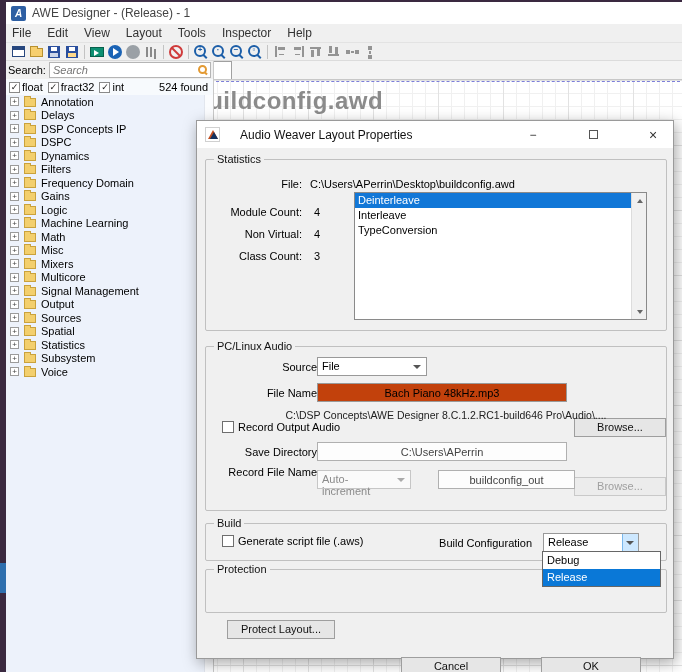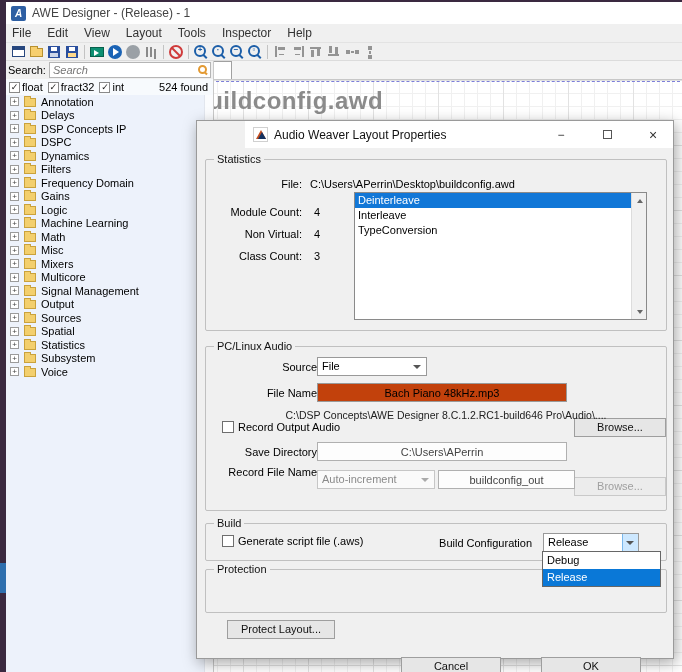--- a/index.html
+++ b/index.html
@@ -91,21 +91,21 @@
     background-image:
       linear-gradient(#e2e2e2 1px, transparent 1px), linear-gradient(90deg, #e2e2e2 1px, transparent 1px),
       linear-gradient(#f0f0f0 1px, transparent 1px), linear-gradient(90deg, #f0f0f0 1px, transparent 1px);
     background-size:65px 65px, 65px 65px, 13px 13px, 13px 13px; }
   .selection { position:absolute; left:8px; top:1px; width:1000px; height:648px; border:1px dashed #7d7fd8; }
   .canvas-title { position:absolute; left:15px; top:7px; font-size:24px; font-weight:bold; color:#8b8b8b; letter-spacing:0.5px; }
   .fragment-s { position:absolute; left:7px; top:236px; font-size:11px; font-weight:bold; color:#555; }
 
   
   .dialog { position:absolute; left:196px; top:120px; width:478px; height:539px; background:#f0f0f0; border:1px solid #9a9a9a; box-shadow:2px 4px 14px rgba(0,0,0,.35); z-index:10; }
-  .dlg-titlebar { height:27px; background:#fff; display:flex; align-items:center; padding-left:8px; gap:6px;margin-left:48px; }
+  .dlg-titlebar { height:27px; background:#fff; display:flex; align-items:center; padding-left:8px; gap:20px; }
   .dlg-icon { width:15px; height:15px; background:#fff; border:1px solid #d0d0d0; position:relative; }
   .dlg-icon::before { content:''; position:absolute; left:2px; bottom:2px; border-left:5px solid transparent; border-right:5px solid transparent; border-bottom:9px solid #c14d1f; }
   .dlg-icon::after { content:''; position:absolute; right:1px; bottom:2px; border-left:4px solid transparent; border-right:4px solid transparent; border-bottom:7px solid #14315f; }
   .dlg-title { font-size:12px; color:#111; flex:1; }
   .dlg-ctl { width:40px; height:27px; display:flex; align-items:center; justify-content:center; color:#333; font-size:12px; }
   .dlg-max span { width:9px; height:9px; border:1px solid #555; display:block; }
   .dlg-close { font-size:14px; }
 
   .grp { position:absolute; border:1px solid #c0c0c0; border-radius:2px; }
   .legend { position:absolute; top:-7px; left:8px; background:#f0f0f0; padding:0 3px; font-size:11px; color:#111; }
@@ -461,21 +461,21 @@
       <div class="btn" style="left:368px;top:36px;width:92px;">Browse...</div>
       <div class="path-note">C:\DSP Concepts\AWE Designer 8.C.1.2.RC1-build646 Pro\Audio\....</div>
       <div class="cb-row" style="left:16px;top:74px;">
         <span class="cb"></span>
         <span>Record Output Audio</span>
       </div>
       <span class="f-label" style="left:9px;top:99px;">Save Directory</span>
       <input class="tfield centered" style="left: 111px; top: 95px; width: 250px;" readonly="" value="C:\Users\APerrin">
       <div class="btn disabled" style="left:368px;top:95px;width:92px;">Browse...</div>
       <span class="f-label" style="left:9px;top:119px;">Record File Name</span>
-      <div class="combo disabled" style="left:111px;top:123px;width:118px;"><span>Auto-increment</span><span class="arr"></span></div>
+      <div class="combo disabled" style="left:111px;top:123px;width:94px;"><span>Auto-increment</span><span class="arr"></span></div>
       <input class="tfield centered" style="left: 232px; top: 123px; width: 137px;" readonly="" value="buildconfig_out">
     </div>
 
     <div class="grp grp-build">
       <span class="legend">Build</span>
       <div class="cb-row" style="left:16px;top:11px;">
         <span class="cb"></span>
         <span>Generate script file (.aws)</span>
       </div>
       <span class="f-label" style="left:224px;top:13px;">Build Configuration</span>

